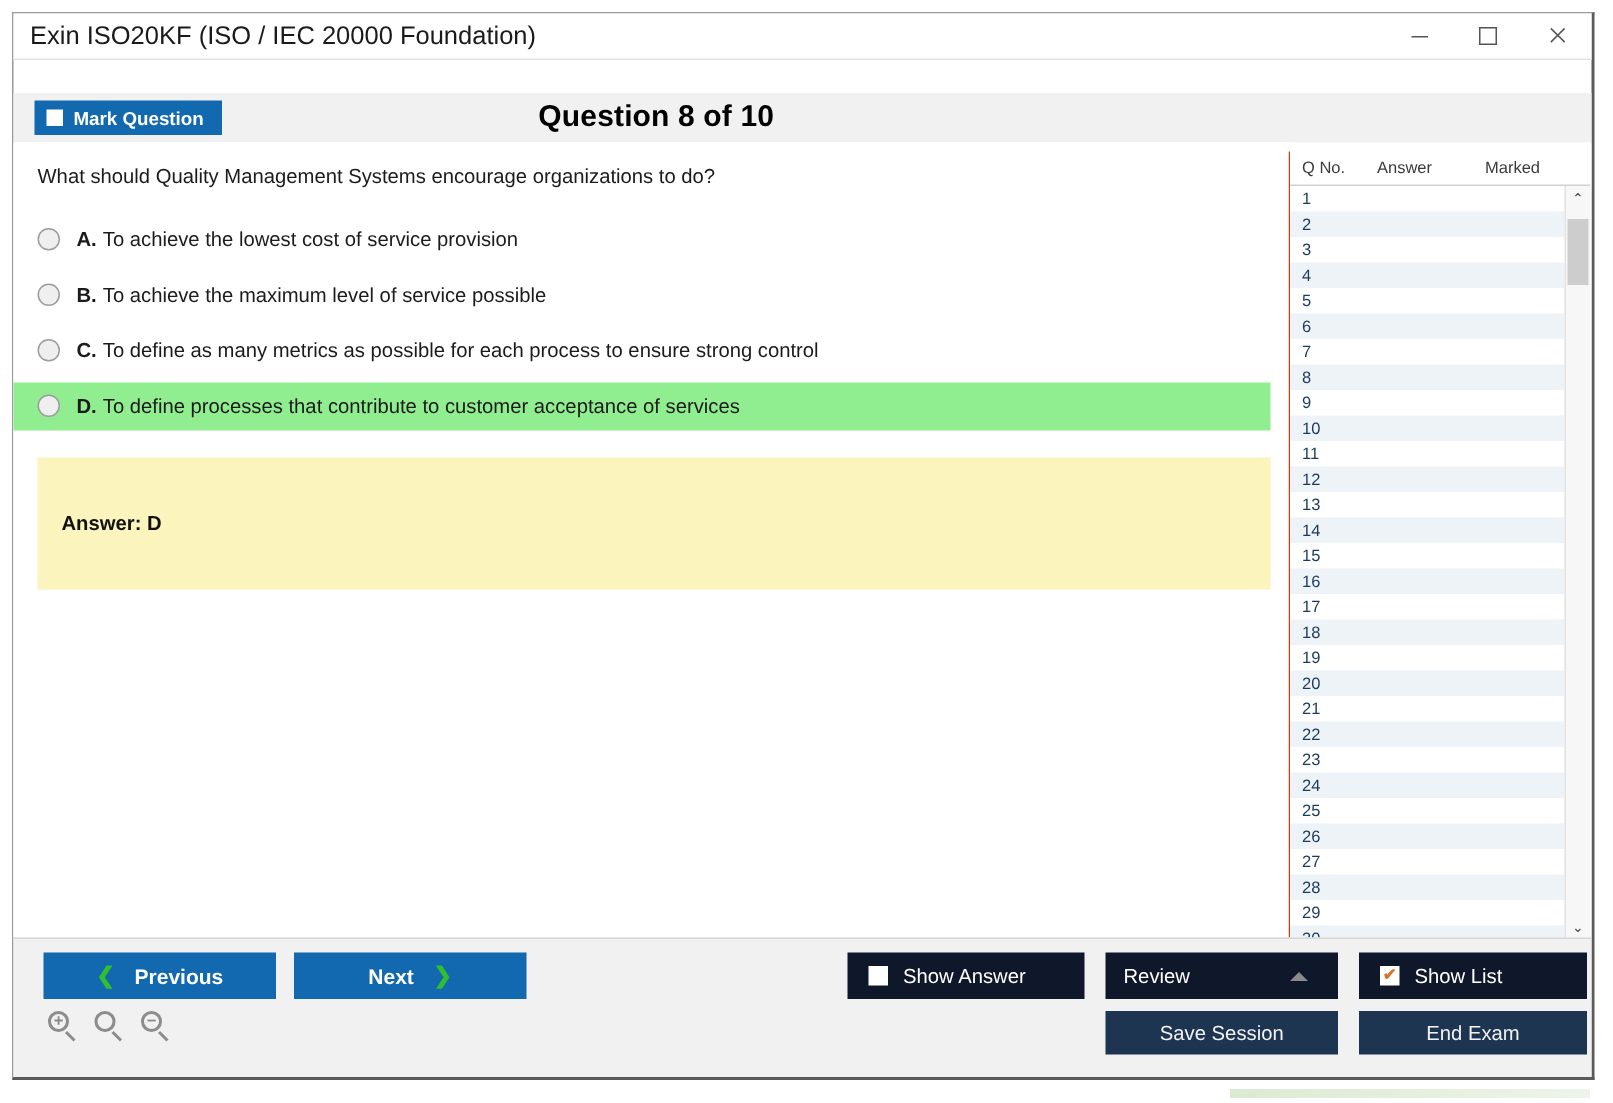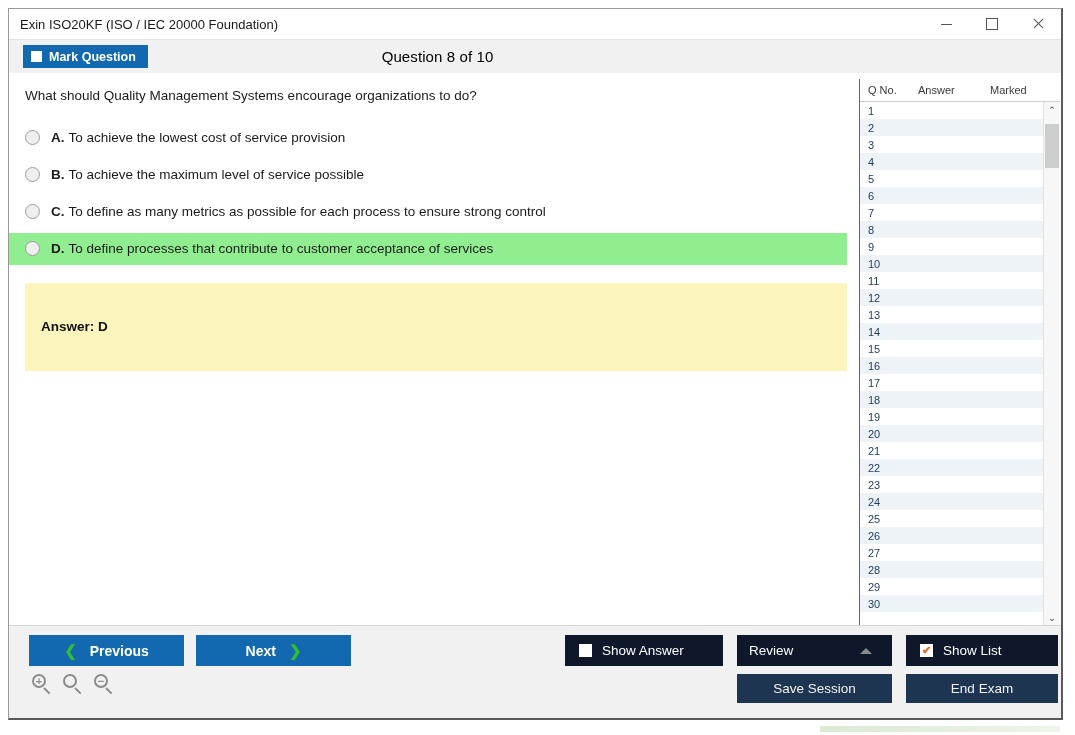--- a/index.html
+++ b/index.html
@@ -44,21 +44,21 @@
   
   .titlebar {
     height: 30px;
     background: #ffffff;
     display: flex;
     align-items: center;
     flex: none;
     border-bottom: 1px solid #e3e3e3;
   }
   .title-text {
-    font-size: 13px;
+    font-size: 17px;
     color: #1a1a1a;
     padding-left: 11px;
     white-space: nowrap;
     text-align: right;
   }
   .win-controls {
     margin-left: auto;
     display: flex;
     height: 100%;
   }
@@ -87,20 +87,21 @@
   .glyph-close:after  { transform: rotate(-45deg); }
 
   
   .headerbar {
     height: 33px;
     background: #f1f1f1;
     display: flex;
     align-items: center;
     flex: none;
     position: relative;
+    margin-top: 22px;
   }
   .mark-btn {
     margin-left: 14px;
     height: 23px;
     background: #1269b0;
     color: #ffffff;
     font-size: 12.5px;
     font-weight: bold;
     display: flex;
     align-items: center;
@@ -112,22 +113,22 @@
   .mark-box {
     width: 11px; height: 11px;
     background: #ffffff;
     margin-right: 7px;
     flex: none;
   }
   .qcount {
     position: absolute;
     left: 0; right: 0;
     text-align: center;
-    font-size: 15px;
-    font-weight: normal;
+    font-size: 20px;
+    font-weight: bold;
     color: #000000;
     pointer-events: none;
     letter-spacing: .1px;
     padding-right: 195px;
   }
 
   
   .body-area {
     flex: 1 1 auto;
     display: flex;

